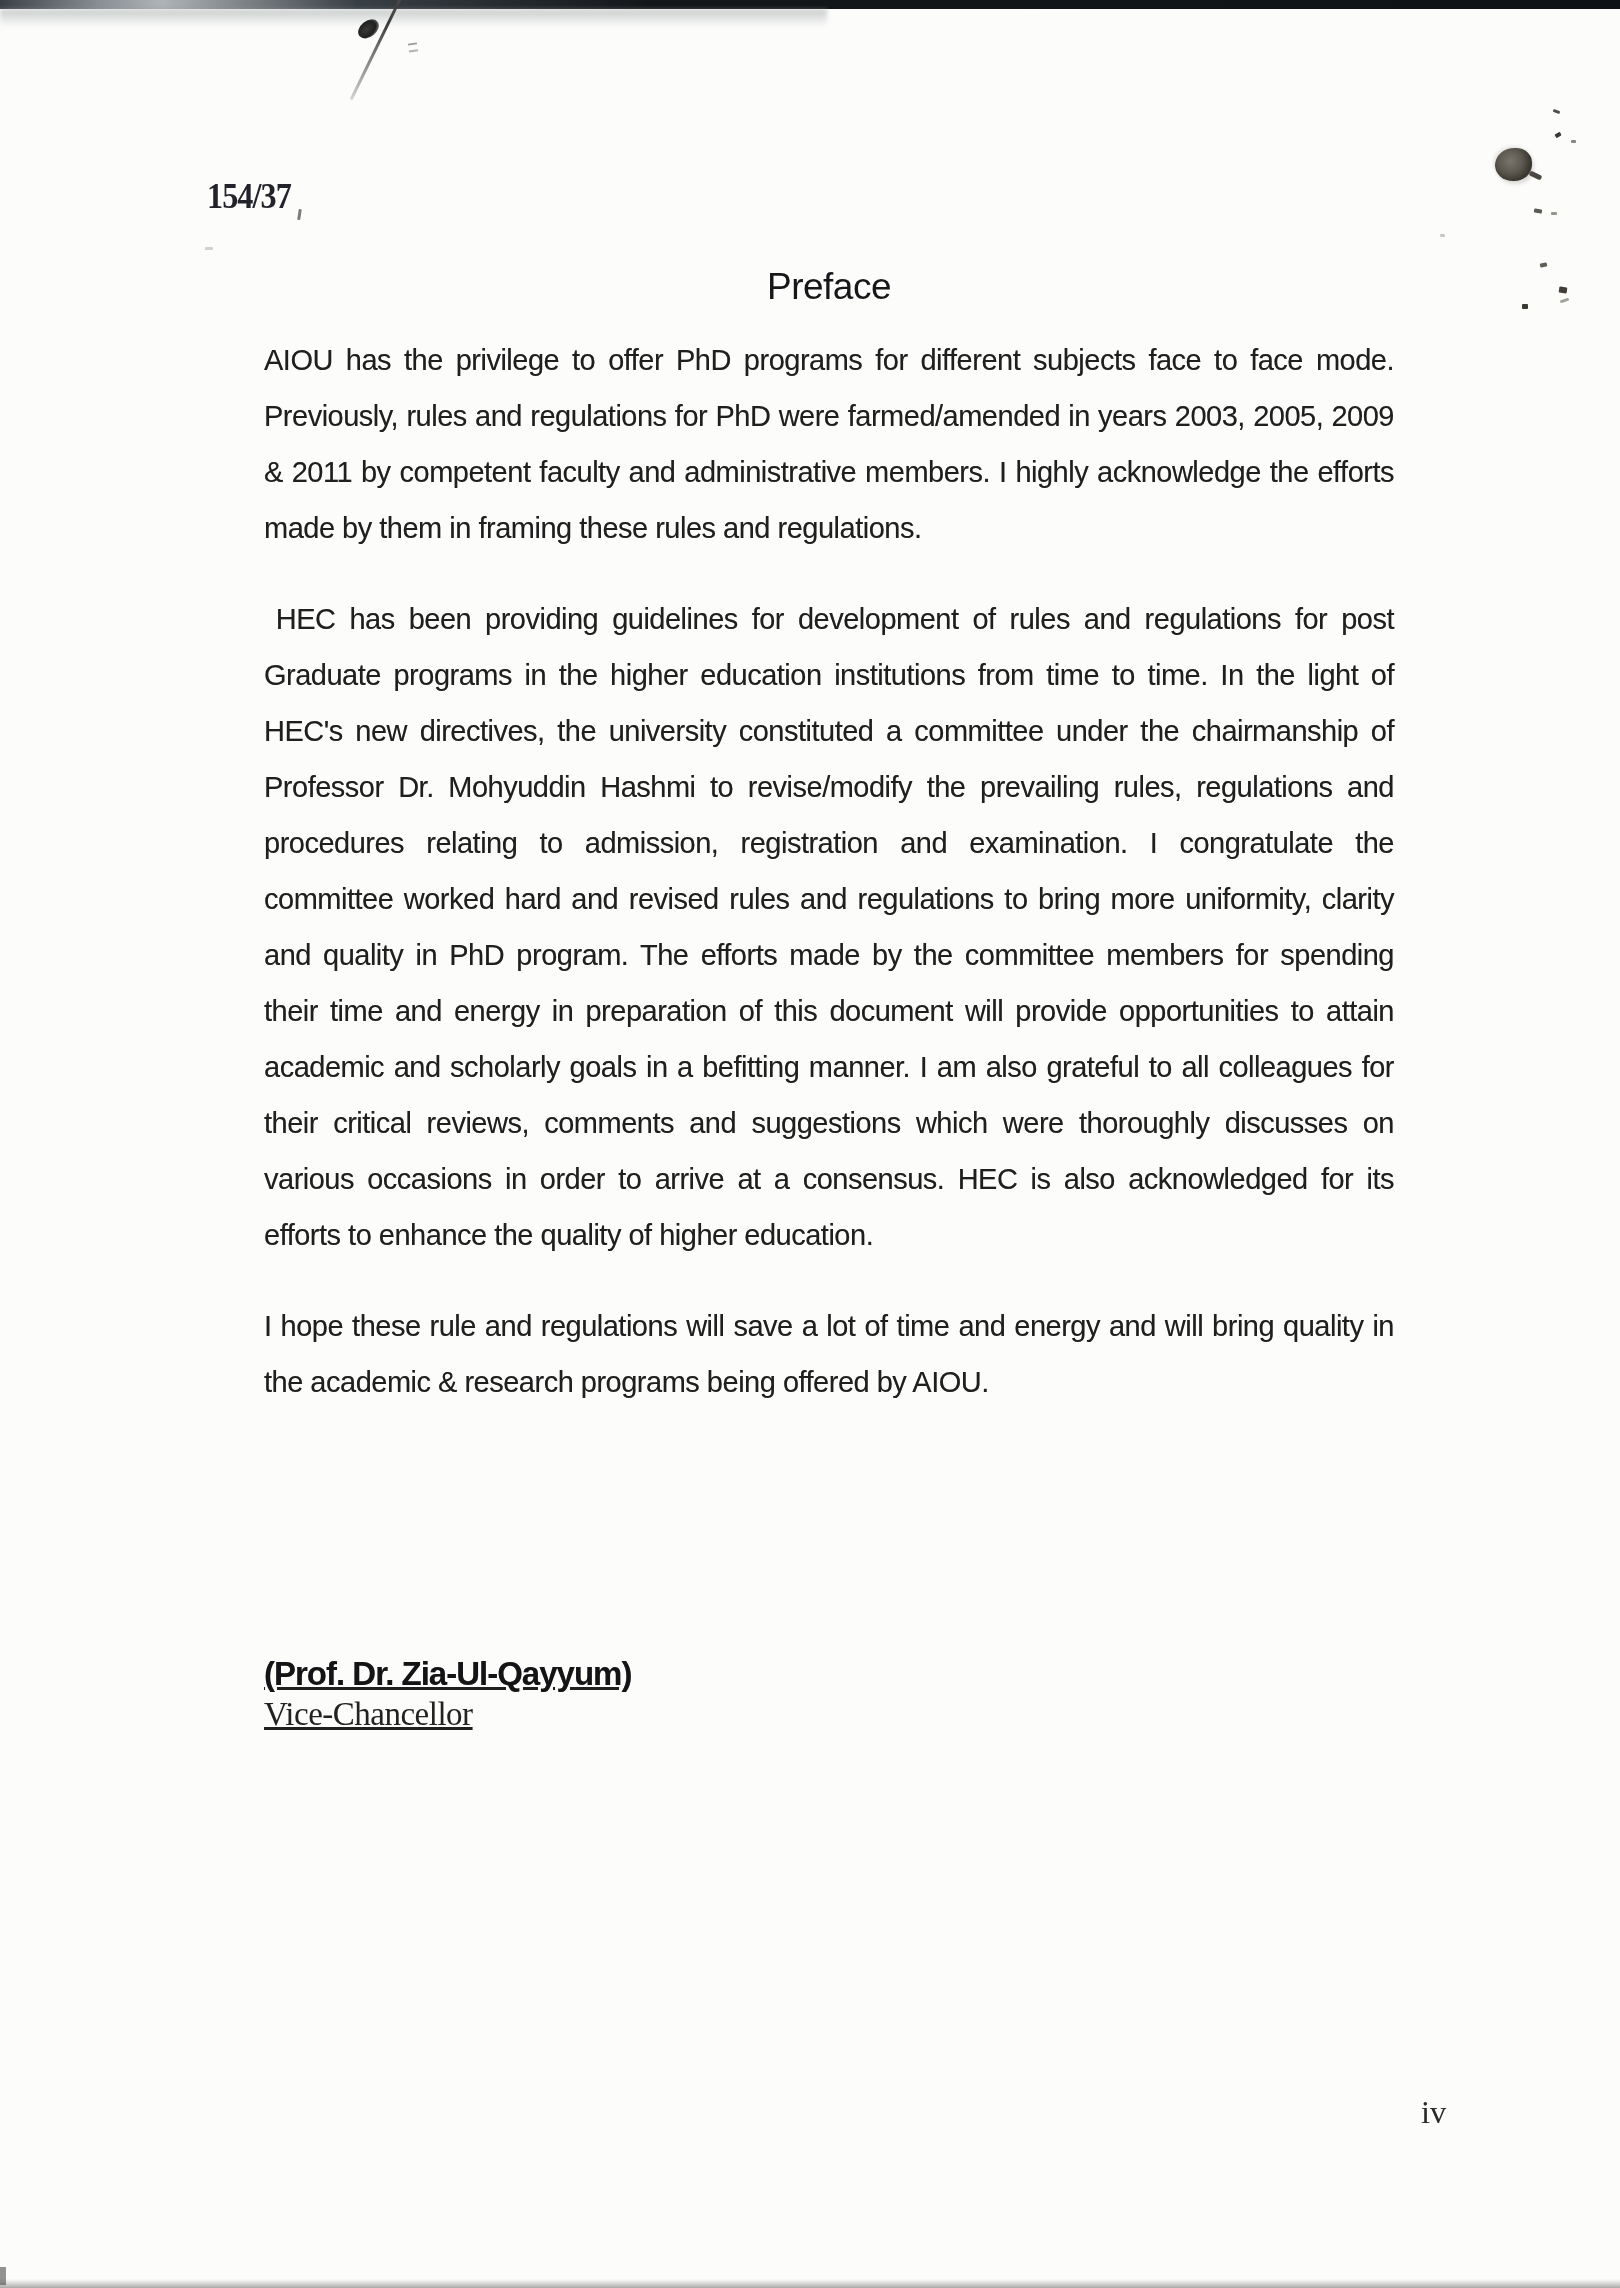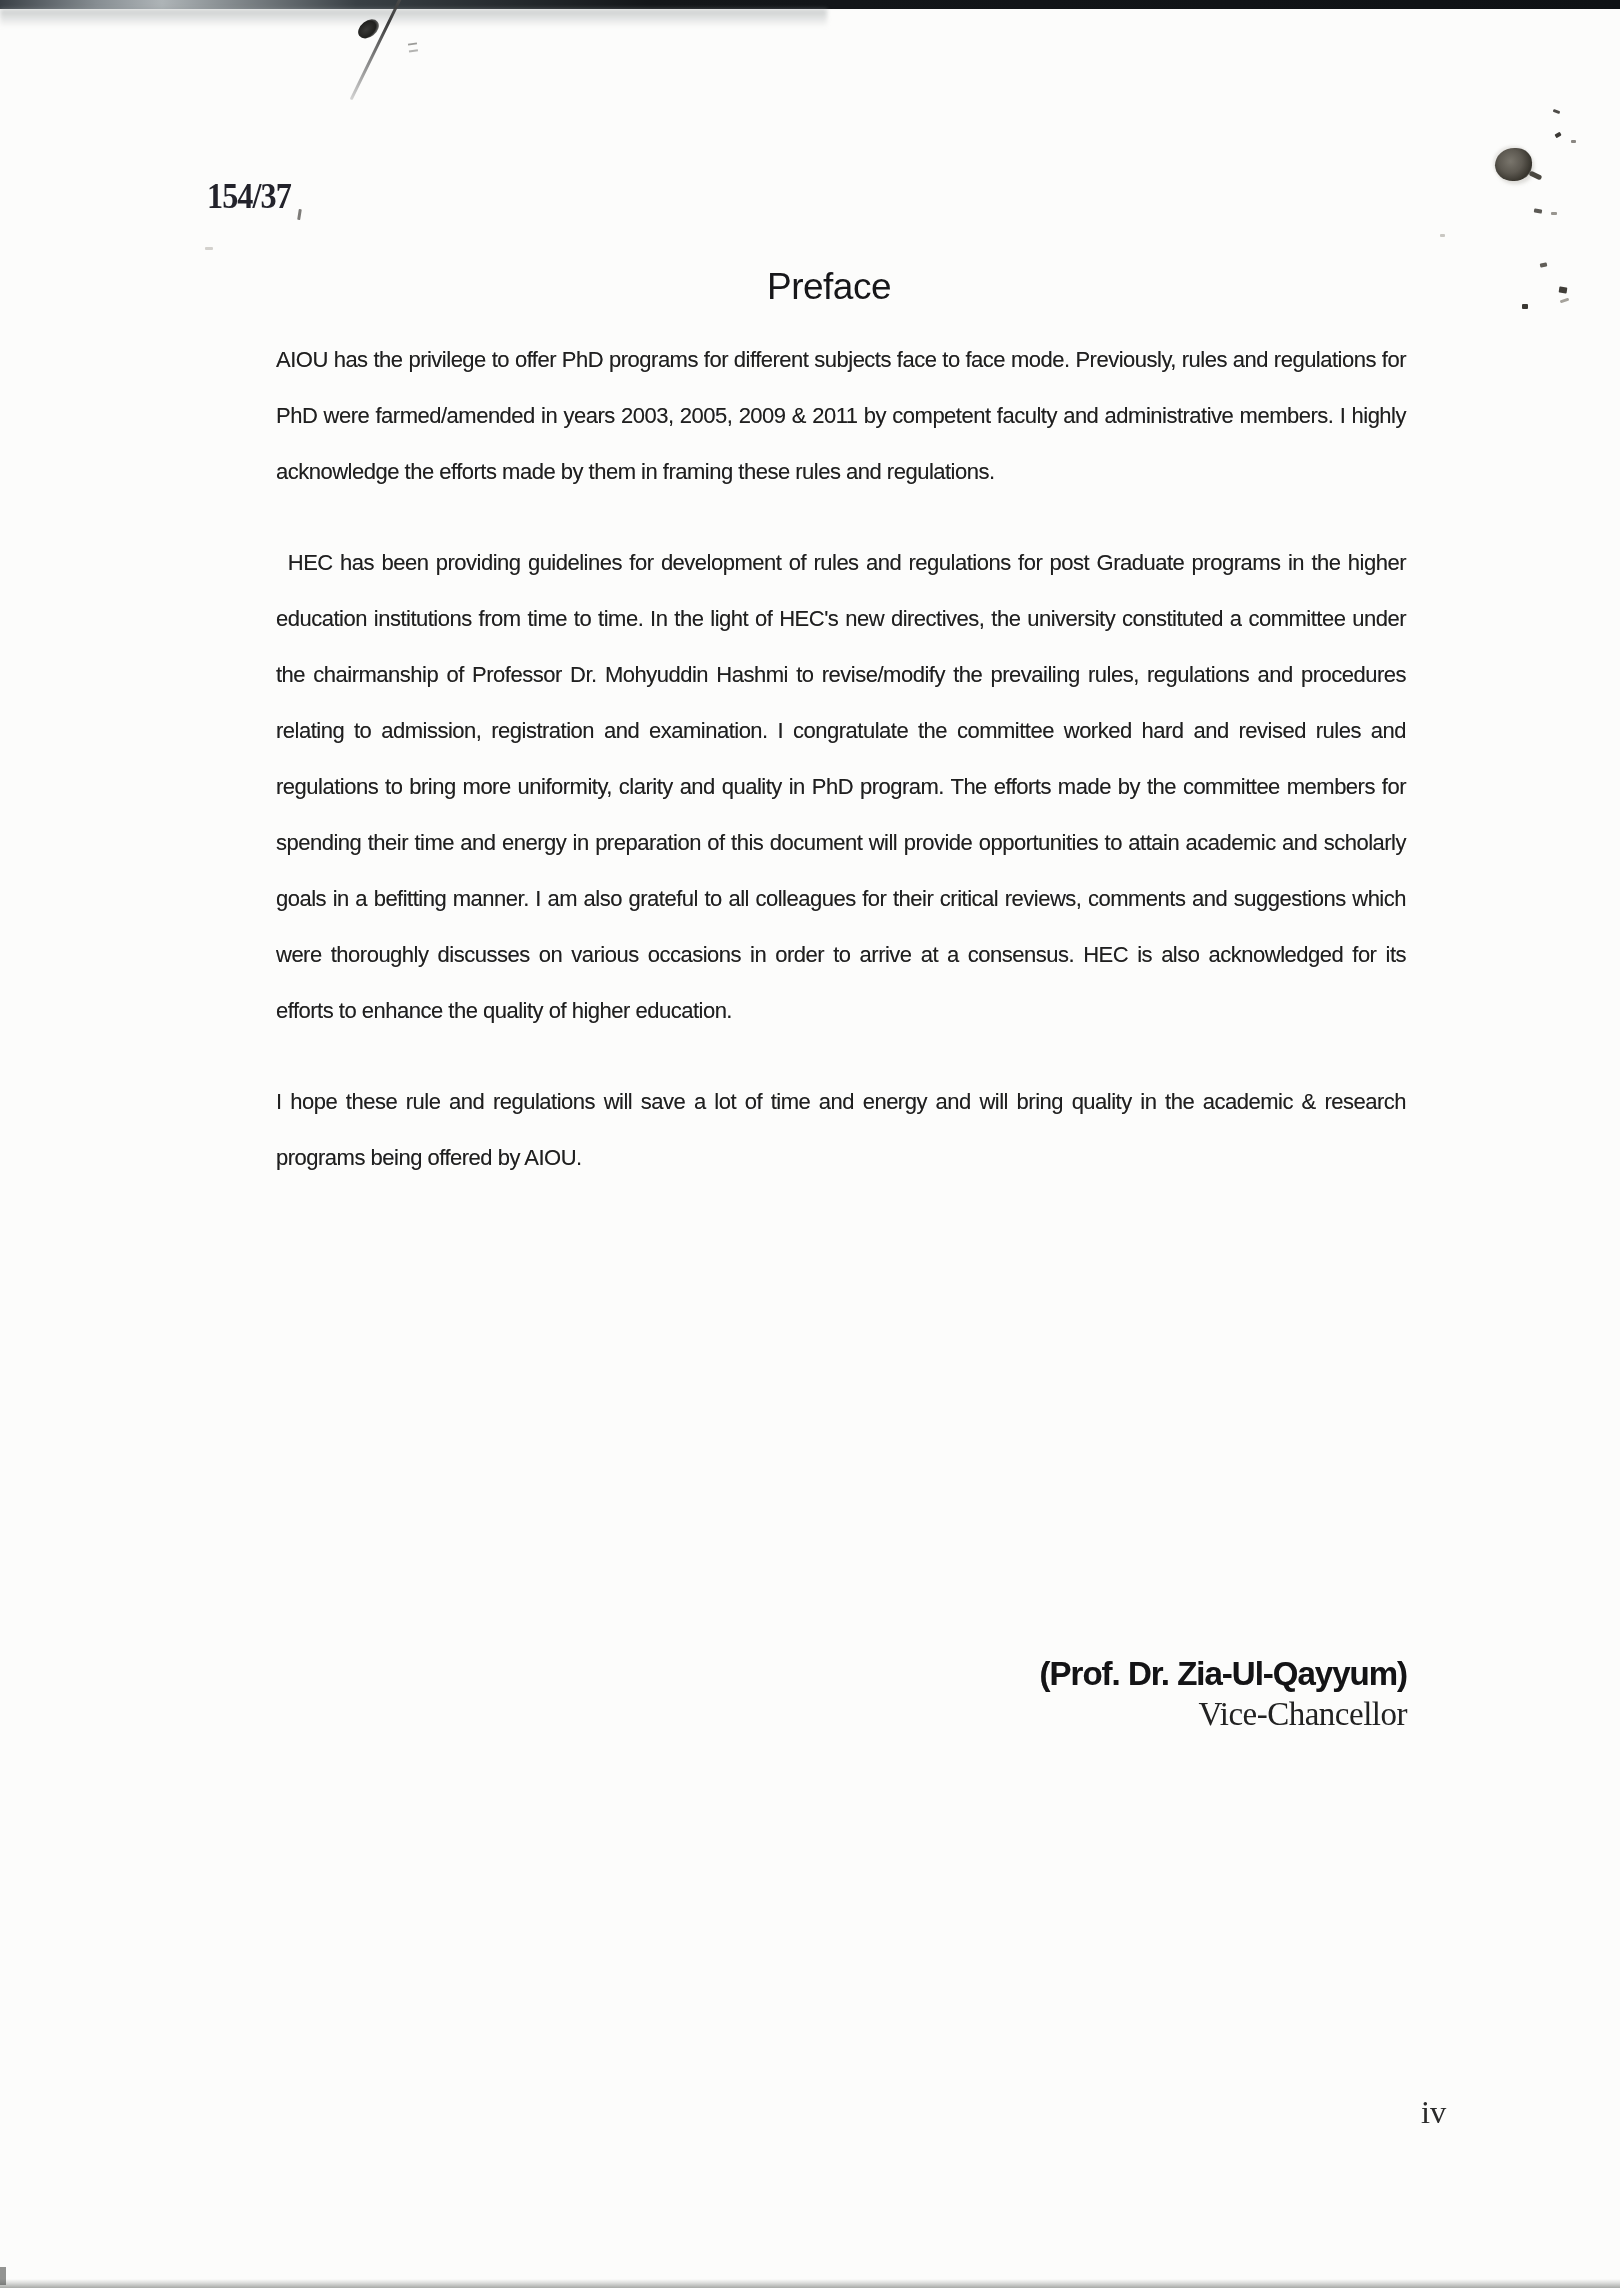--- a/index.html
+++ b/index.html
@@ -73,29 +73,28 @@
     font-family:"Liberation Serif",serif;font-weight:700;font-size:35px;
     letter-spacing:-1px;color:#23232b;
     transform:scaleX(0.92);transform-origin:left top;
   }
   .title{
     position:absolute;left:264px;top:266px;width:1130px;
     text-align:center;font-weight:400;font-size:37px;letter-spacing:-0.5px;color:#17171a;
   }
   .body-text{
     position:absolute;left:264px;top:332px;width:1130px;
-    font-size:22px;line-height:56px;letter-spacing:-0.5px;
+    font-size:29px;line-height:56px;letter-spacing:-0.5px;
     text-align:justify;color:#1f1f1f;
     text-shadow:0 0 0.6px rgba(31,31,31,0.45);
-    margin-left:12px;
   }
   .body-text p{margin:0 0 35px 0;}
   .body-text p.indented{text-indent:11.8px;}
   .signature{
-    position:absolute;left:264px;top:1655px;width:1143px;text-align:right;
+    position:absolute;left:264px;top:1655px;width:1143px;text-align:left;text-decoration:underline;
   }
   .signature .sig-name{
     font-weight:700;font-size:33px;letter-spacing:-1px;color:#141416;
     text-shadow:0 0 0.6px rgba(20,20,22,0.4);
   }
   .signature .sig-role{
     font-family:"Liberation Serif",serif;font-size:33px;letter-spacing:-0.5px;
     margin-top:3px;color:#222;
   }
   .page-num{

